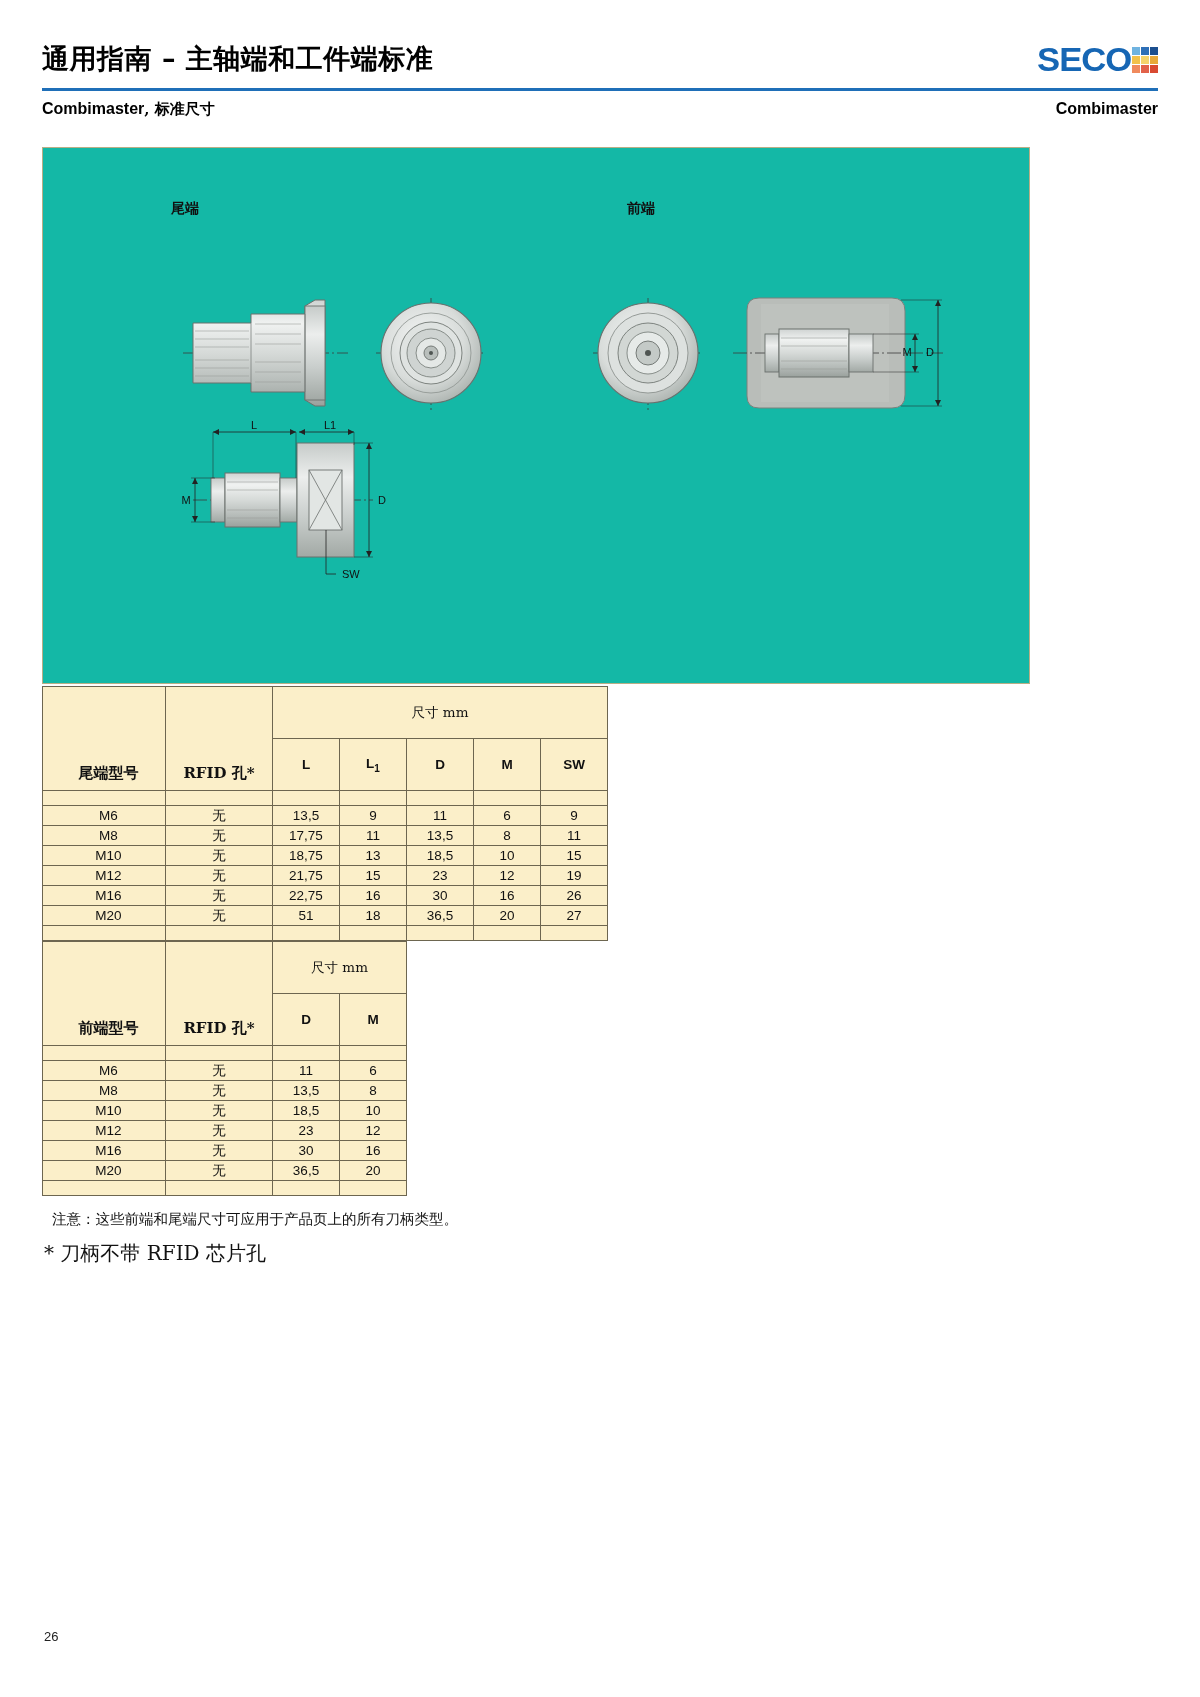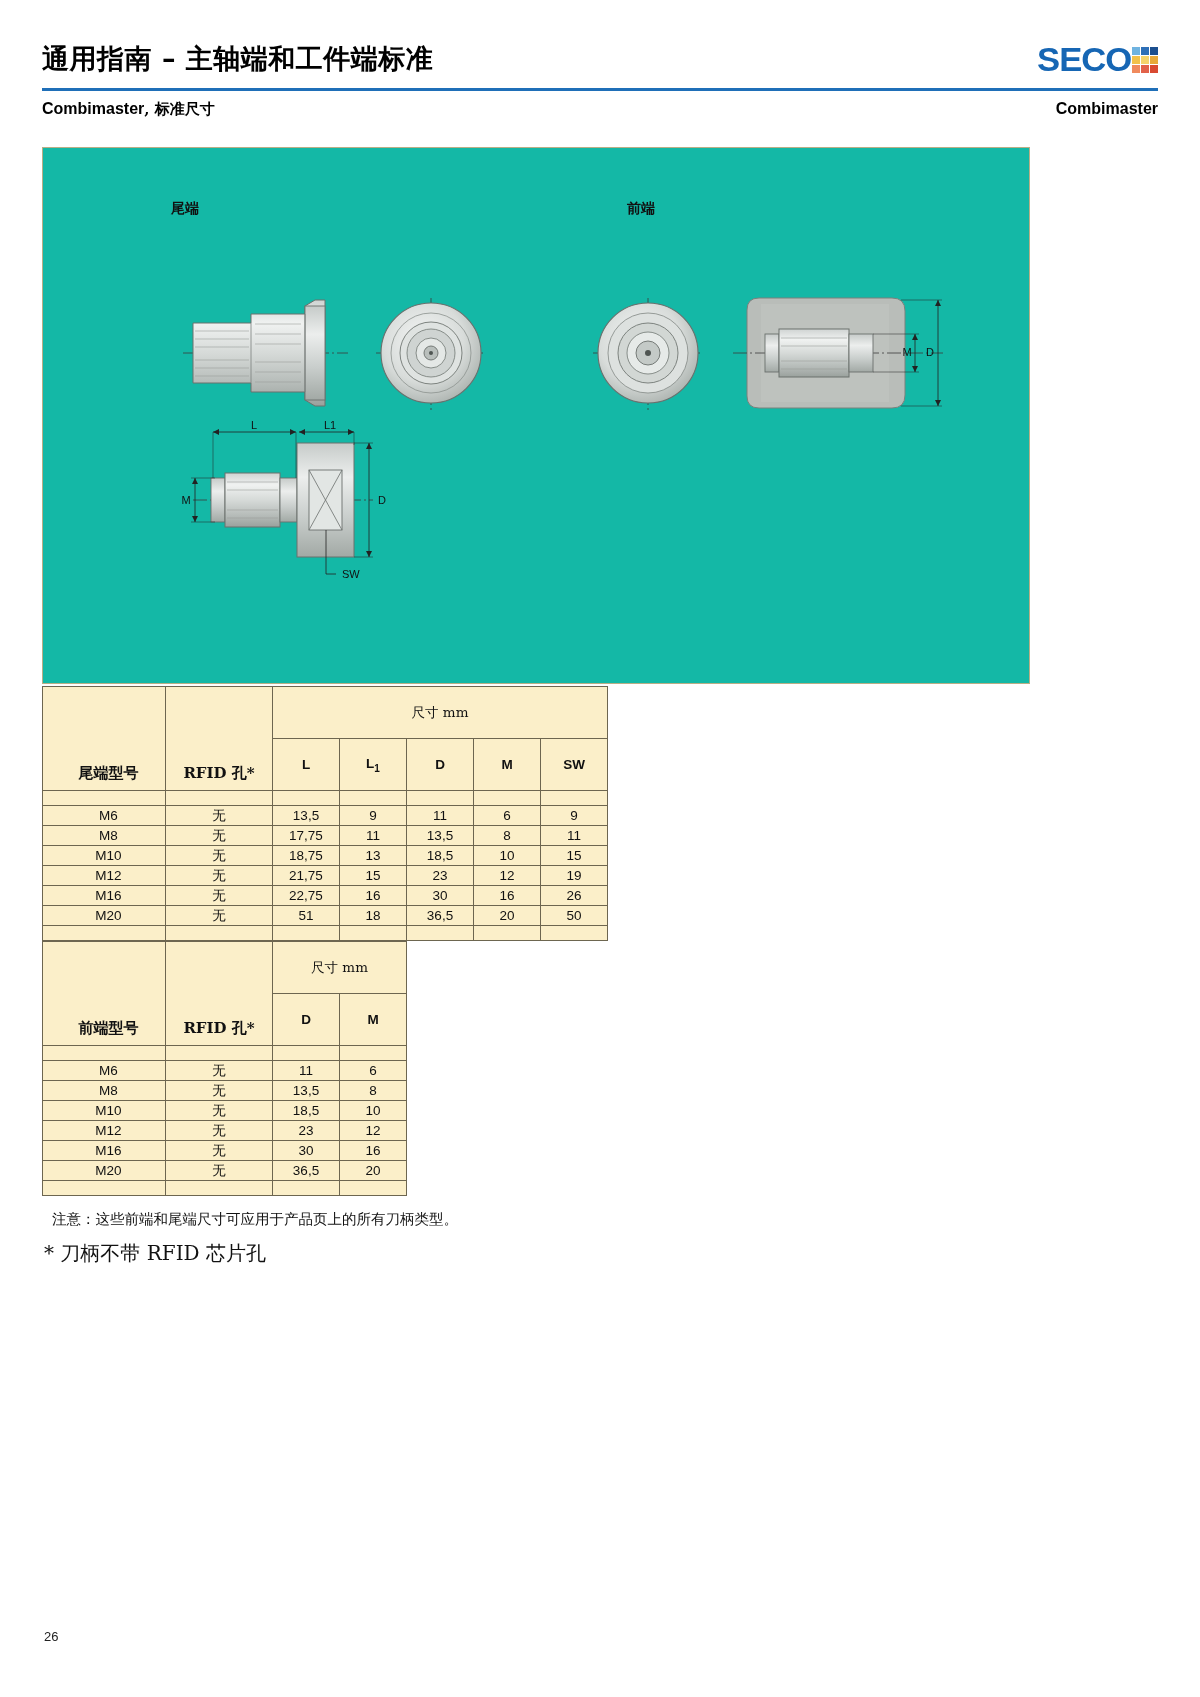--- a/index.html
+++ b/index.html
@@ -384,21 +384,21 @@
           <td class="c-num">16</td>
           <td class="c-num">26</td>
         </tr>
         <tr class="row-data">
           <td class="c-model">M20</td>
           <td class="c-rfid">无</td>
           <td class="c-num">51</td>
           <td class="c-num">18</td>
           <td class="c-num">36,5</td>
           <td class="c-num">20</td>
-          <td class="c-num">50</td>
+          <td class="c-num">27</td>
         </tr>
         <tr class="row-spacer">
           <td></td>
           <td></td>
           <td></td>
           <td></td>
           <td></td>
           <td></td>
           <td></td>
         </tr>

